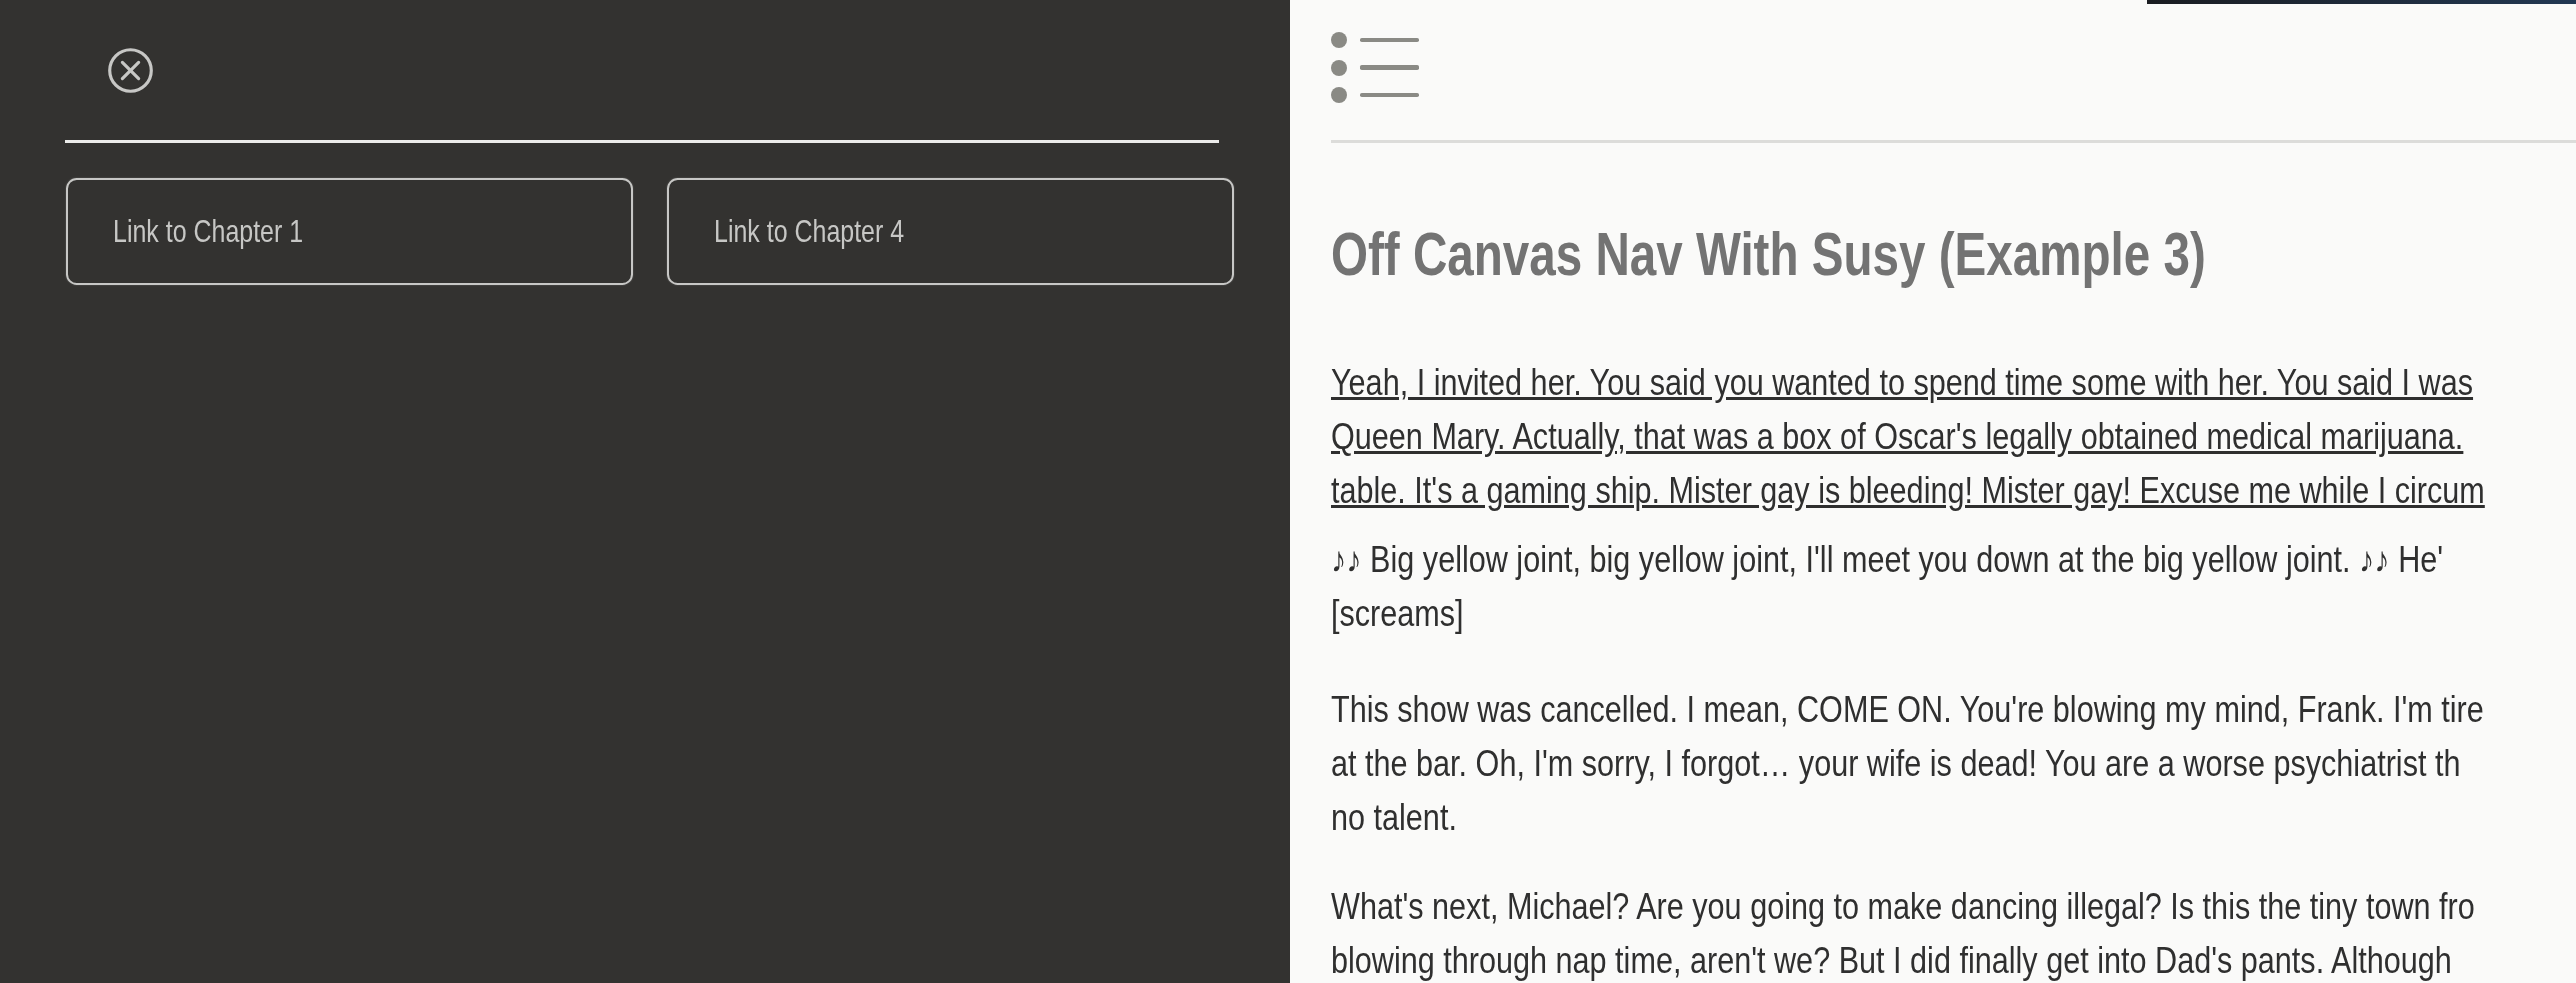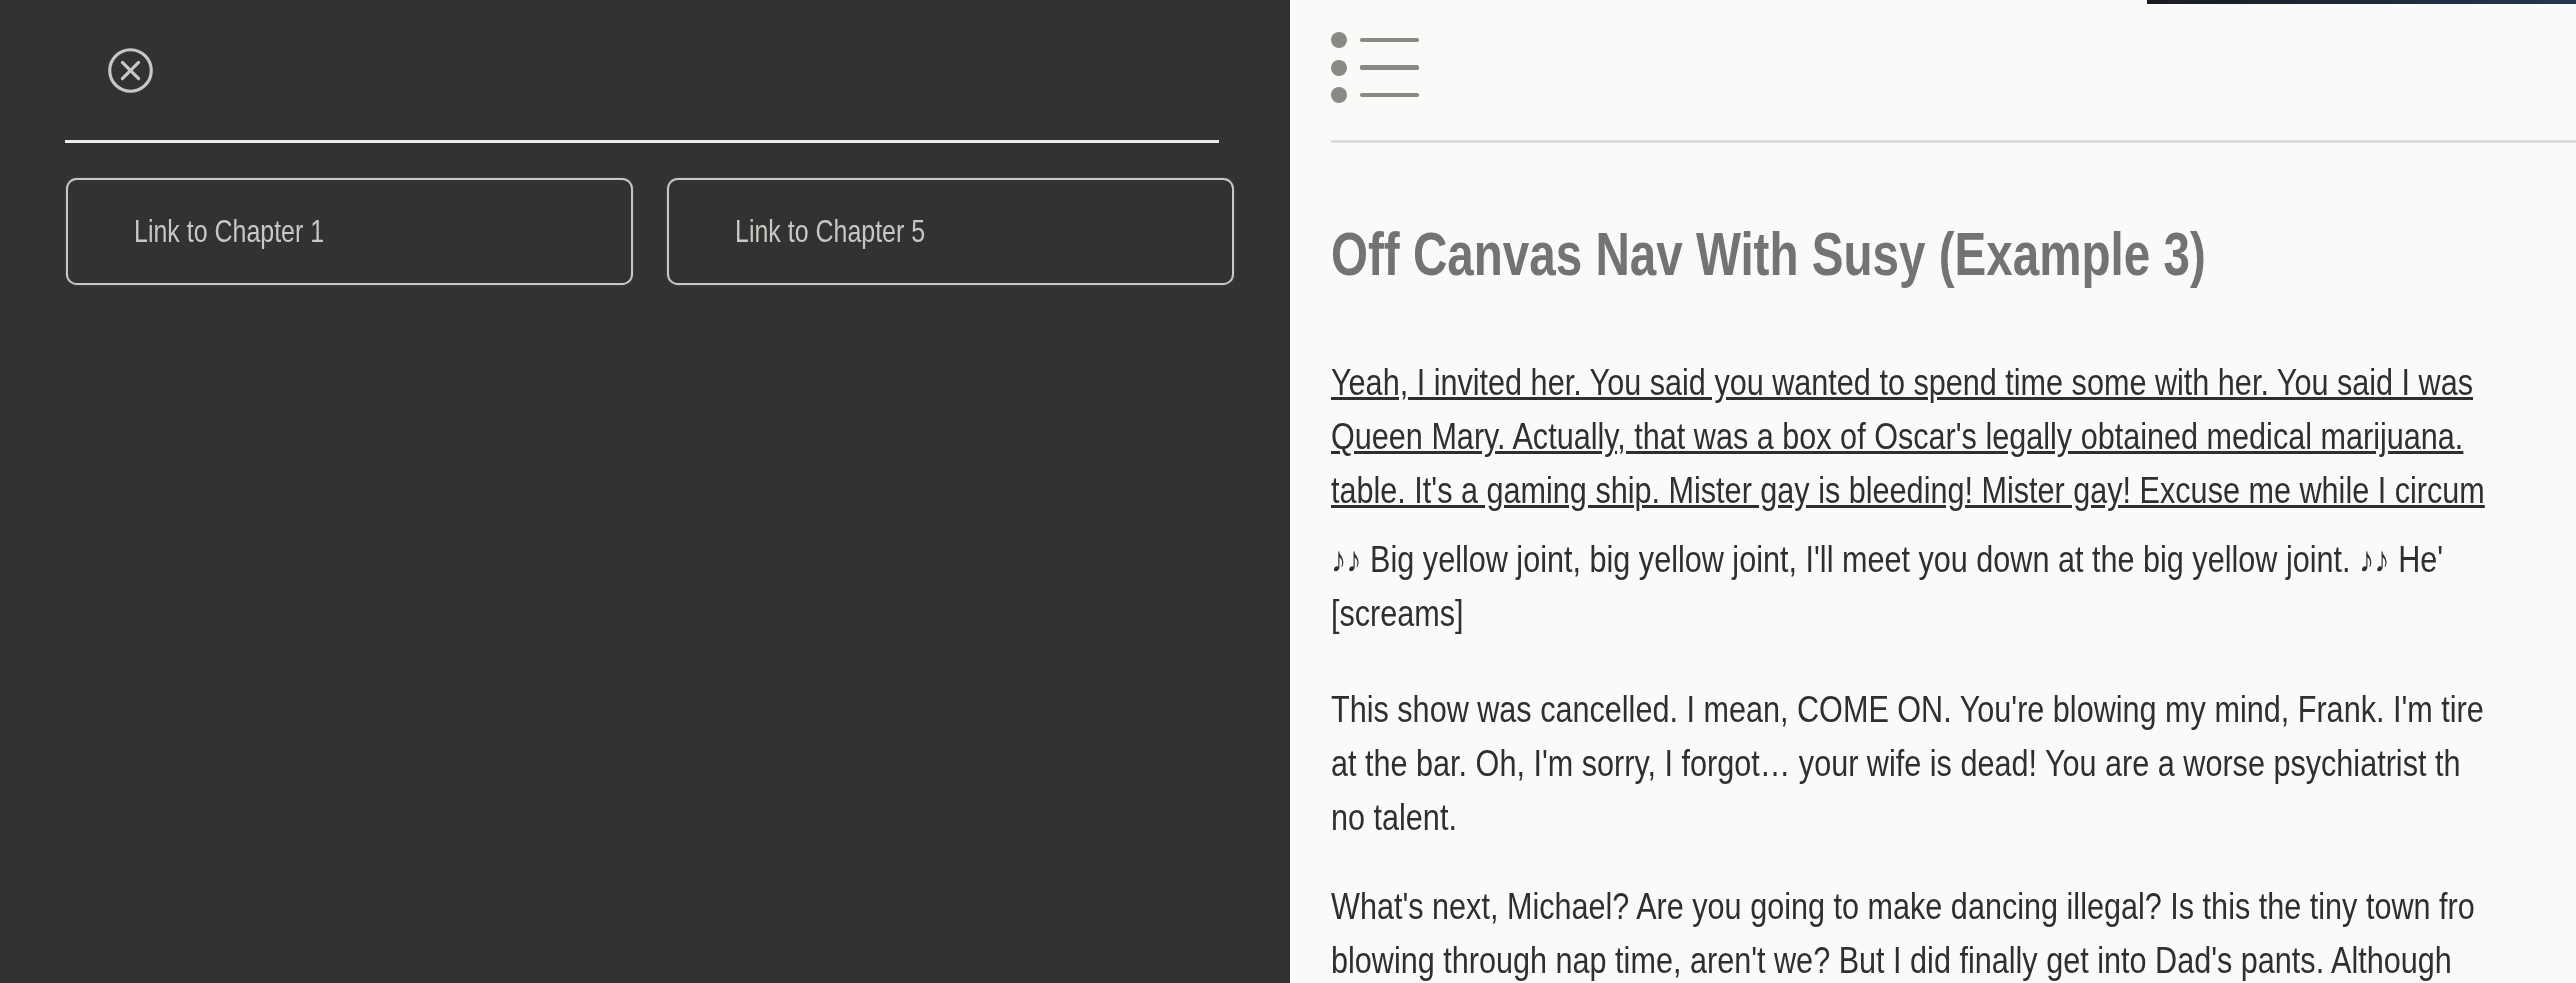--- a/index.html
+++ b/index.html
@@ -25,21 +25,21 @@
     position:absolute;left:65px;top:140px;width:1154px;height:2.7px;
     background:#ececea;
   }
   .chapter-grid{
     position:absolute;left:66px;top:178px;width:1168px;
     display:grid;grid-template-columns:567px 567px;gap:33px 34px;
   }
   .chapter-btn{
     display:flex;align-items:center;
     height:107px;box-sizing:border-box;
-    padding-left:66px;
+    padding-left:45px;
     background:transparent;
     border:2.7px solid #c7c7c5;border-radius:10.7px;
     color:#c7c7c5;font-size:32px;
     text-decoration:none;cursor:pointer;
     box-shadow:0 0 1.8px rgba(255,255,255,.25);
   }
   .chapter-btn .lbl{
     display:inline-block;white-space:nowrap;
     transform:scaleX(.78);transform-origin:0 50%;
   }
@@ -100,21 +100,21 @@
       </svg>
     </button>
 
     <div class="panel-divider"></div>
 
     <nav class="chapter-grid">
       <a class="chapter-btn">
           <span class="lbl">Link to Chapter 1</span>
         </a>
       <a class="chapter-btn">
-          <span class="lbl">Link to Chapter 5</span>
+          <span class="lbl">Link to Chapter 4</span>
         </a>
     </nav>
   </aside>
 
   <main class="content">
 
     <button class="menu-btn">
       <span>
         <span class="menu-row">
             <span class="menu-dot"></span>

